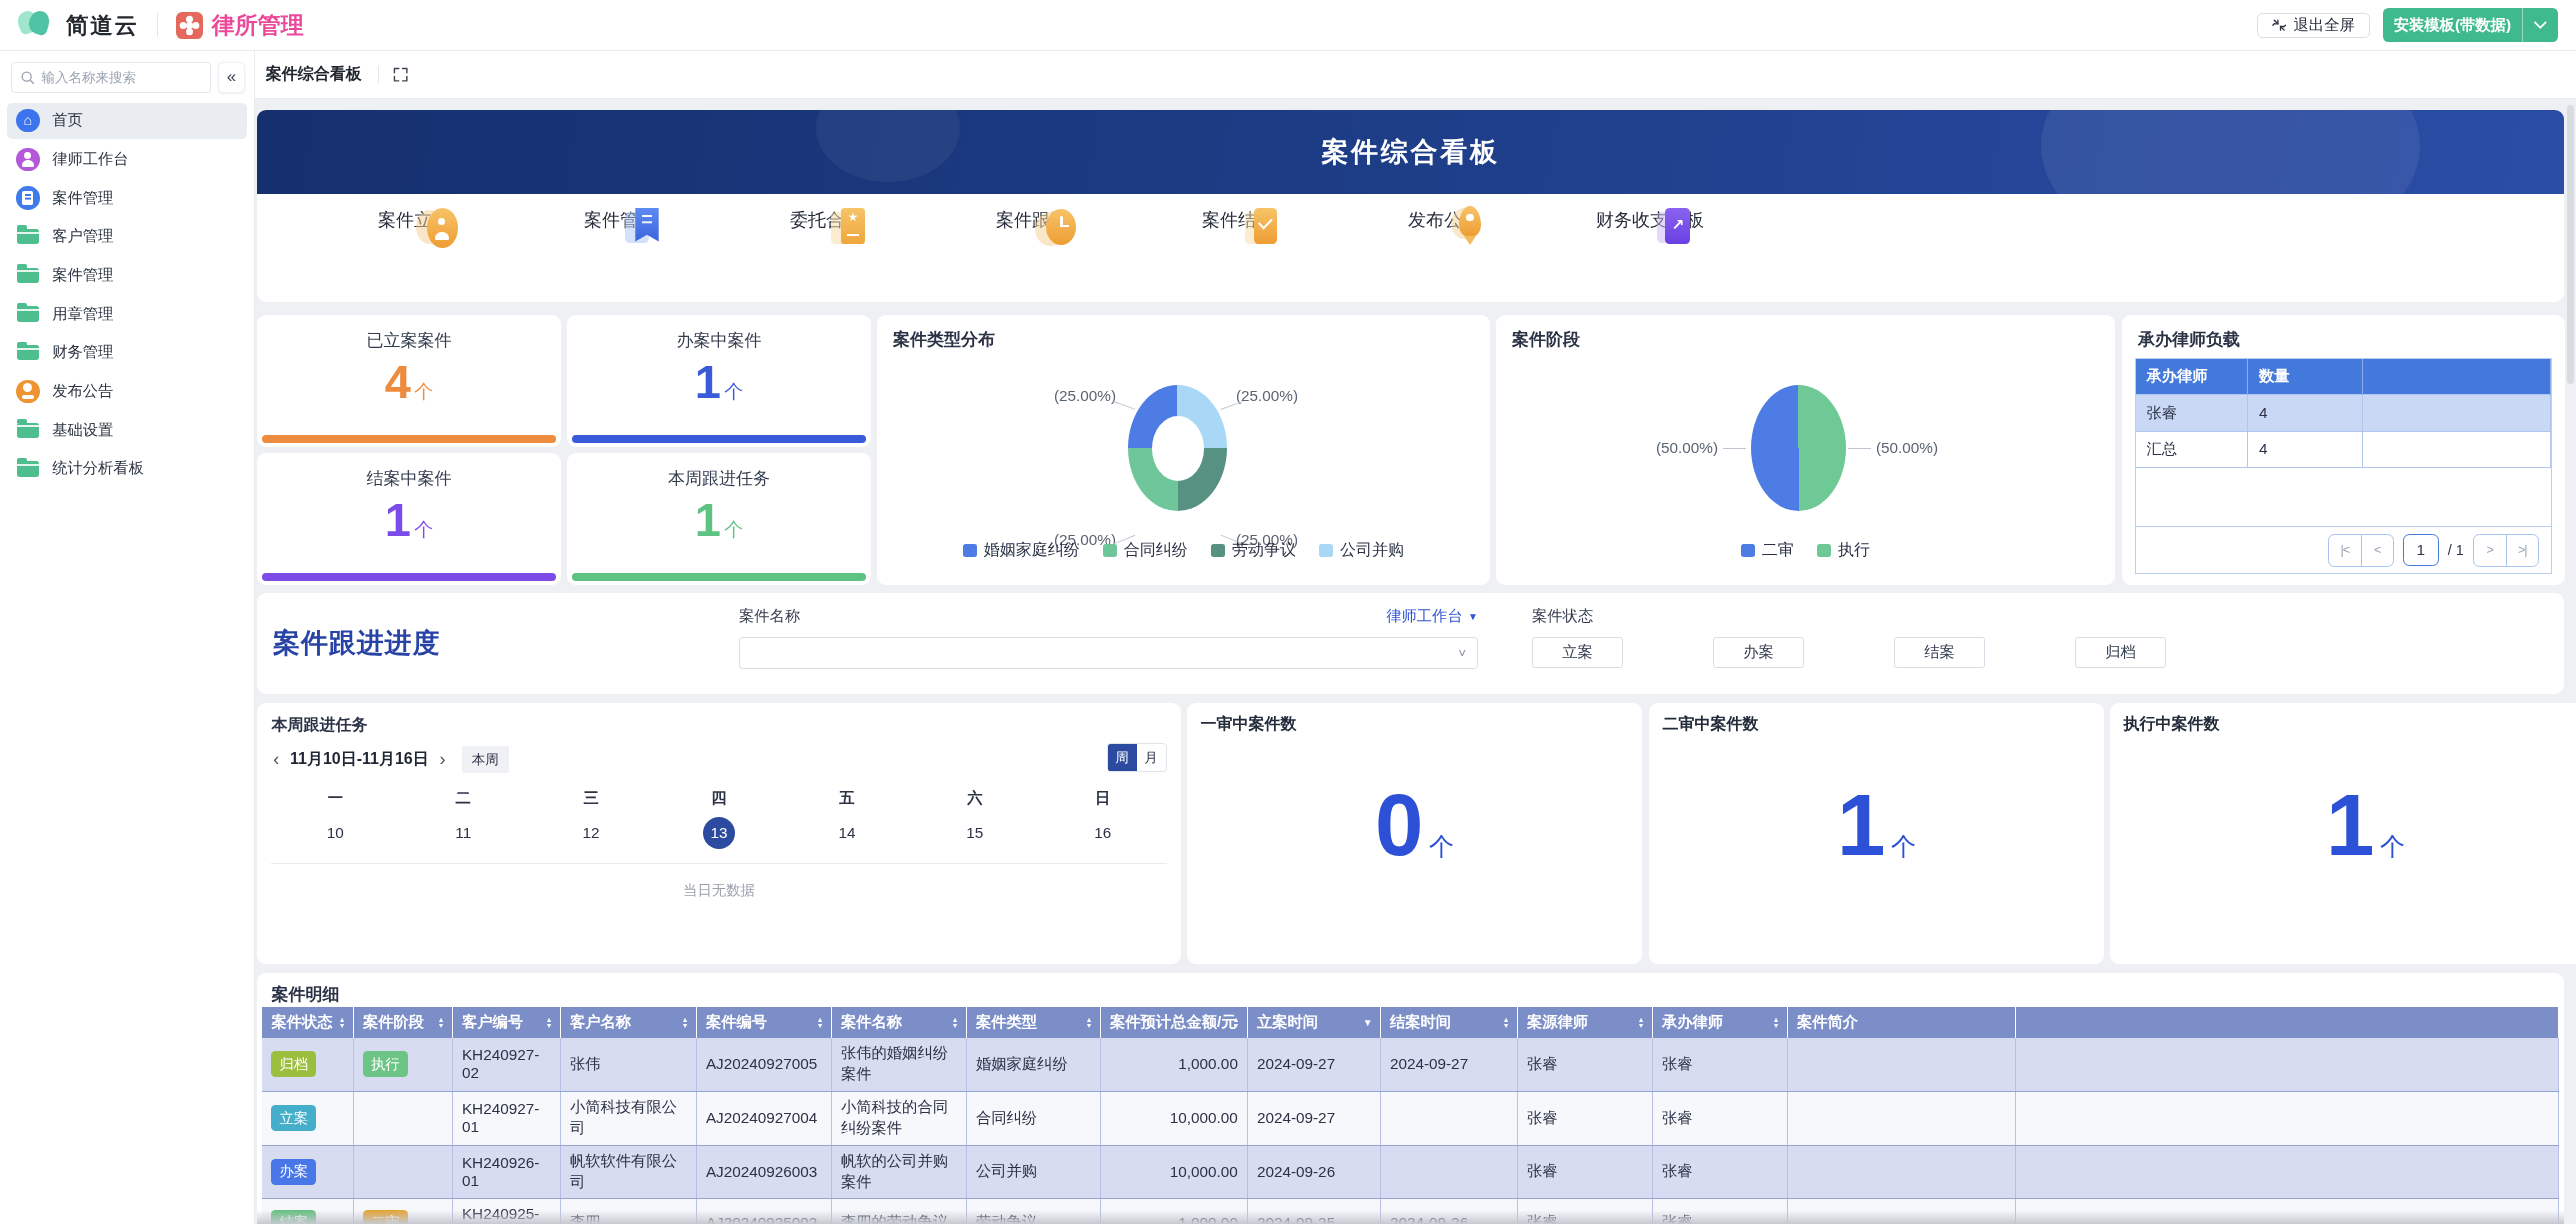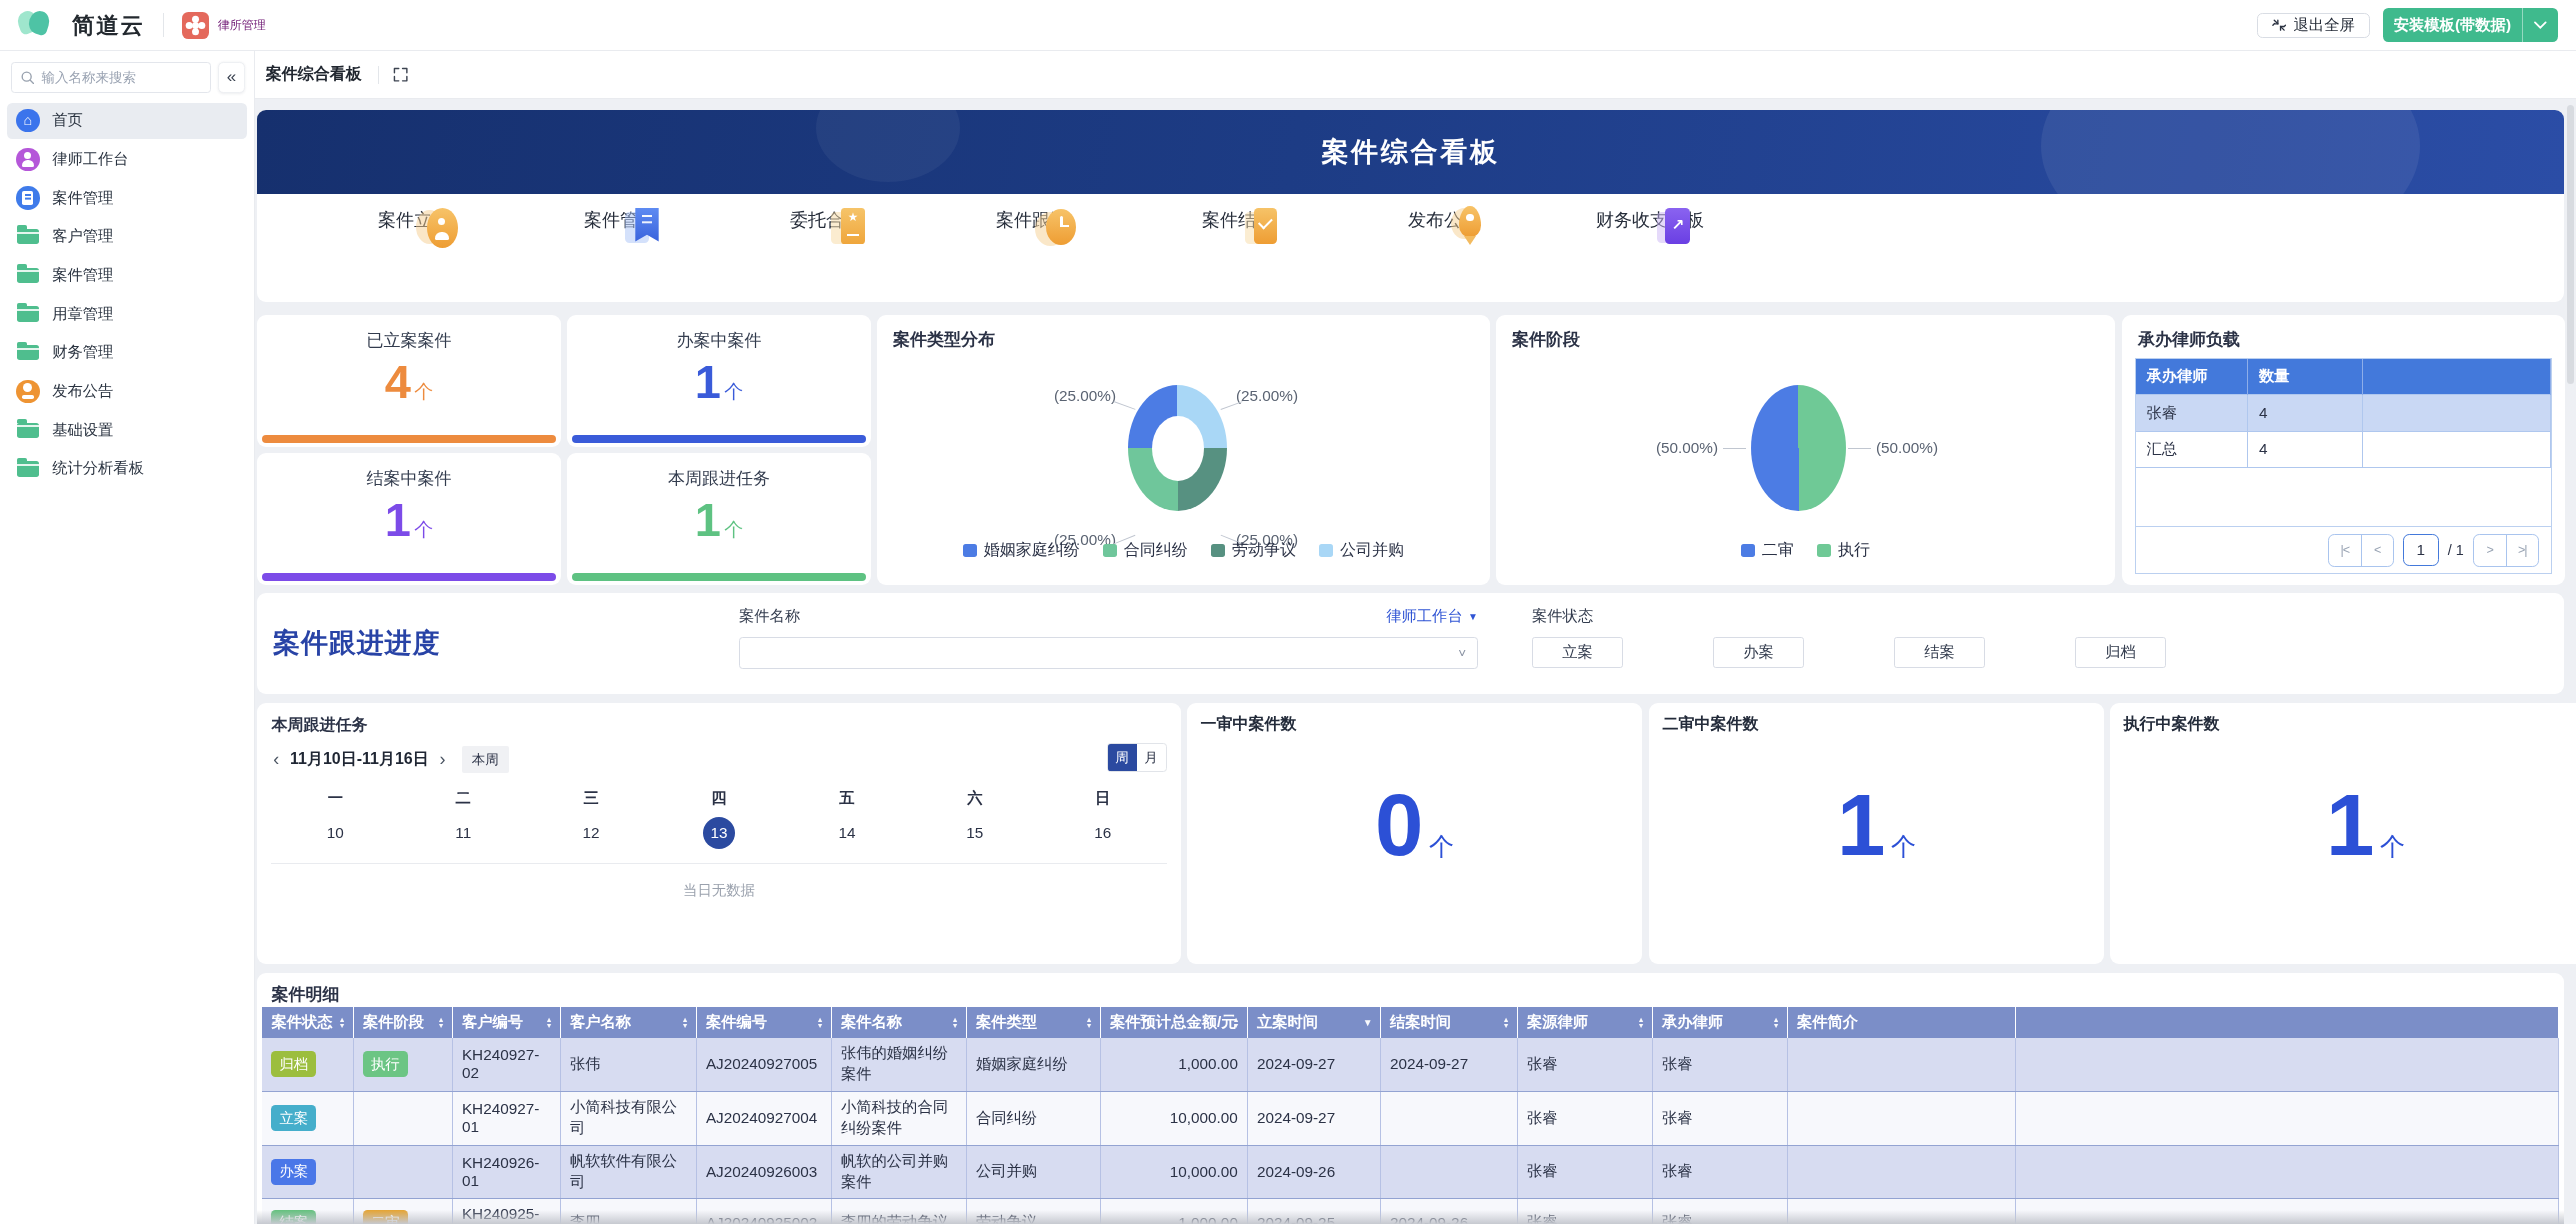--- a/index.html
+++ b/index.html
@@ -2,31 +2,31 @@
 <html style="font-size:14.4px"><head>
 <meta charset="utf-8">
 <style>
   *{margin:0;padding:0;box-sizing:border-box}
   html,body{background:#dfe1e6}
   .screen{position:relative;width:2576px;height:1224px;overflow:hidden;background:#EEF0F4;
     font-family:"Liberation Sans","DejaVu Sans",sans-serif;color:#2b3246}
   
   .topbar{position:absolute;left:0;top:0;width:2576px;height:51px;background:#fff;border-bottom:0.9px solid #e9ebef;
     display:flex;align-items:center;padding:0 18px;z-index:30}
-  .logo{display:flex;align-items:center;gap:22px}
+  .logo{display:flex;align-items:center;gap:16px}
   .logo-mark{position:relative;width:32px;height:29px}
   .logo-mark i{position:absolute;border-radius:50% 50% 50% 5.4px}
   .logo-mark i.l1{left:0;top:4;width:20px;height:21.6px;background:#9FE6CD;transform:rotate(-20deg)}
   .logo-mark i.l2{left:10.8px;top:2;width:20px;height:23.4px;background:#4EC3A5;transform:rotate(18deg);border-radius:50% 50% 5.4px 50%}
   .logo-text{font-size:22.5px;font-weight:700;color:#23292f;letter-spacing:1.8px}
   .top-div{width:0.9px;height:23.4px;background:#e3e6ea;margin:0 18px}
   .app-ic{width:27px;height:27px;border-radius:6.3px;background:#E4695C;position:relative;margin-right:9px}
   .app-ic i{position:absolute;left:10px;top:10px;width:7.2px;height:7.2px;border-radius:50%;background:#fff;
     box-shadow:0 -6.3px 0 0 #fff,0 6.3px 0 0 #fff,-6.3px 0 0 0 #fff,6.3px 0 0 0 #fff}
-  .app-name{font-size:12px;font-weight:400;color:#701a75}
+  .app-name{font-size:23px;font-weight:700;color:#ec4899}
   .top-right{margin-left:auto;display:flex;align-items:center;gap:12.6px}
   .btn-exit{display:flex;align-items:center;gap:7.2px;height:25px;padding:0 14.4px;border:0.9px solid #d9dde4;border-radius:5.4px;
     background:#fff;font-size:15.3px;color:#232a36}
   .btn-install{display:flex;height:34px;border-radius:5.4px;overflow:hidden}
   .btn-install .main{display:flex;align-items:center;padding:0 11px;background:#3FBA8D;color:#fff;font-size:15.3px;font-weight:700}
   .btn-install .caret{display:flex;align-items:center;justify-content:center;width:36px;background:#3FBA8D;border-left:0.9px solid rgba(255,255,255,.45)}
   
   .sidebar{position:absolute;left:0;top:51px;width:255px;bottom:0;background:#fff;border-right:0.9px solid #e9ebef;z-index:20}
   .search-row{display:flex;align-items:center;gap:7.2px;padding:10.8px 9px 7.2px 10.8px}
   .search-box{flex:1;height:31px;border:0.9px solid #e3e6ec;border-radius:3.6px;display:flex;align-items:center;gap:7.2px;padding:0 9px;background:#fff}

